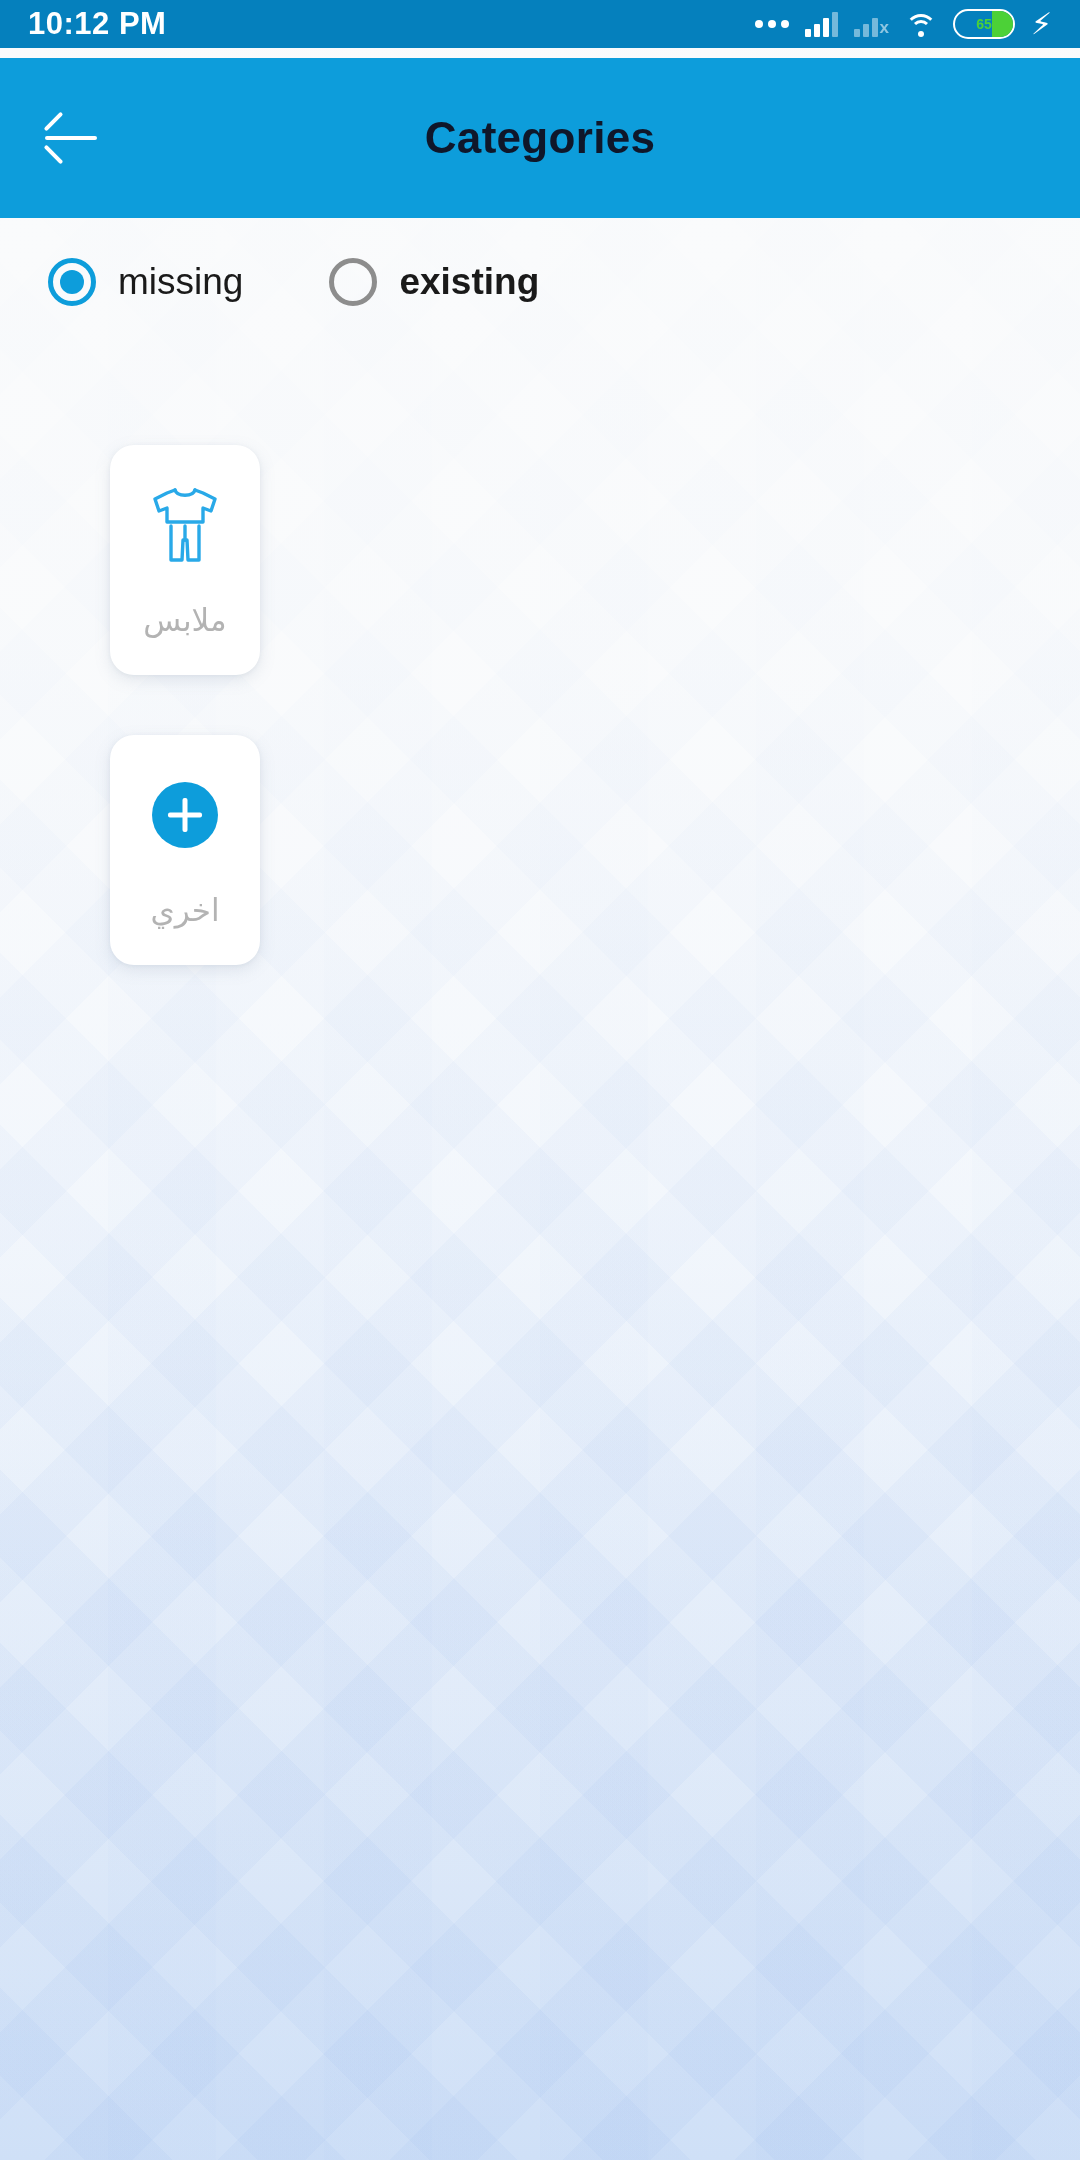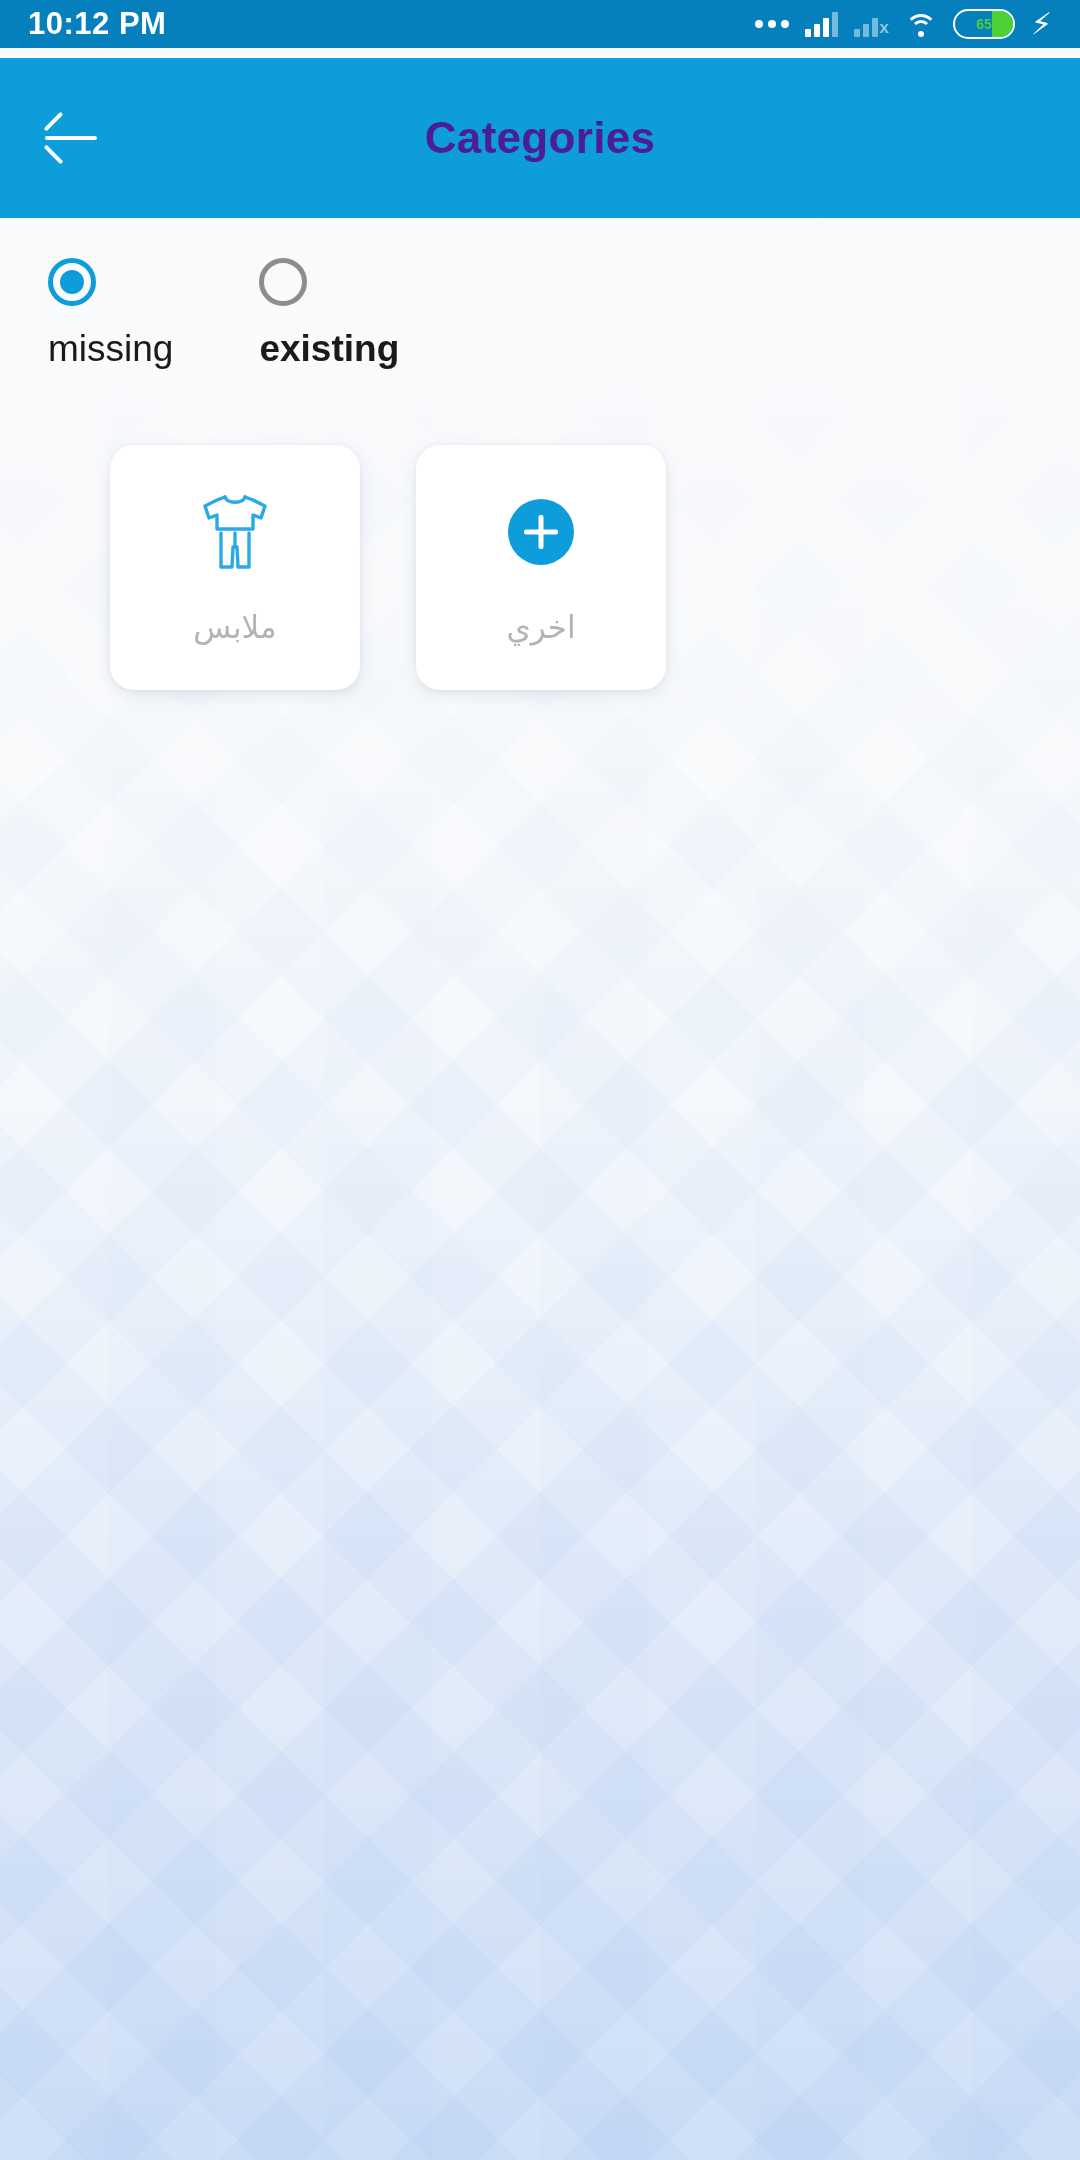--- a/index.html
+++ b/index.html
@@ -91,46 +91,46 @@
     position:relative; width:52px; height:4px; background:#fff; border-radius:2px;
   }
   .back-arrow::before, .back-arrow::after {
     content:""; position:absolute; left:0; width:24px; height:4px;
     background:#fff; border-radius:2px;
   }
   .back-arrow::before { top:-8px; transform:rotate(-45deg); transform-origin:left center; }
   .back-arrow::after  { top:8px;  transform:rotate(45deg);  transform-origin:left center; }
   .appbar-title {
     position:absolute; left:0; right:0; text-align:center;
-    color:#4c1d95; font-size:44px; font-weight:bold; letter-spacing:.3px;
+    color:#0f172a; font-size:44px; font-weight:bold; letter-spacing:.3px;
   }
 
   
   .radio-row {
     position:absolute; top:258px; left:0; width:1080px;
     display:flex; align-items:center; padding-left:48px; z-index:20;
   }
-  .radio-opt { display:flex; align-items:flex-start; gap:22px;flex-direction:column; }
+  .radio-opt { display:flex; align-items:center; gap:22px; }
   .radio-opt + .radio-opt { margin-left:86px;font-weight:bold; }
   .radio {
     width:48px; height:48px; border-radius:50%;
     border:5px solid #8d8d8d; background:transparent;
     display:flex; align-items:center; justify-content:center; flex:none;
   }
   .radio.on { border-color:#0d9ddb; }
   .radio.on .inner {
     width:24px; height:24px; border-radius:50%; background:#0d9ddb; display:block;
   }
   .radio .inner { display:none; }
   .radio-label { font-size:37px; color:#1a1a1a; }
 
   
   .grid {
     position:absolute; top:445px; left:110px; width:870px;
-    display:flex; flex-wrap:wrap; gap:60px 56px; z-index:20;
+    display:flex; flex-wrap:wrap; gap:60px 56px; z-index:20;flex-direction:column;
   }
   .card {
     width:150px; height:245px;
     background:#ffffff; border-radius:24px;
     box-shadow:0 5px 16px rgba(120,135,160,0.17), 0 1px 4px rgba(120,135,160,0.10);
     display:flex; flex-direction:column; align-items:center; justify-content:center;
     flex:1 1 230px; max-width:250px;
   }
   .card .ic { height:86px; display:flex; align-items:center; justify-content:center; }
   .card .cl {

